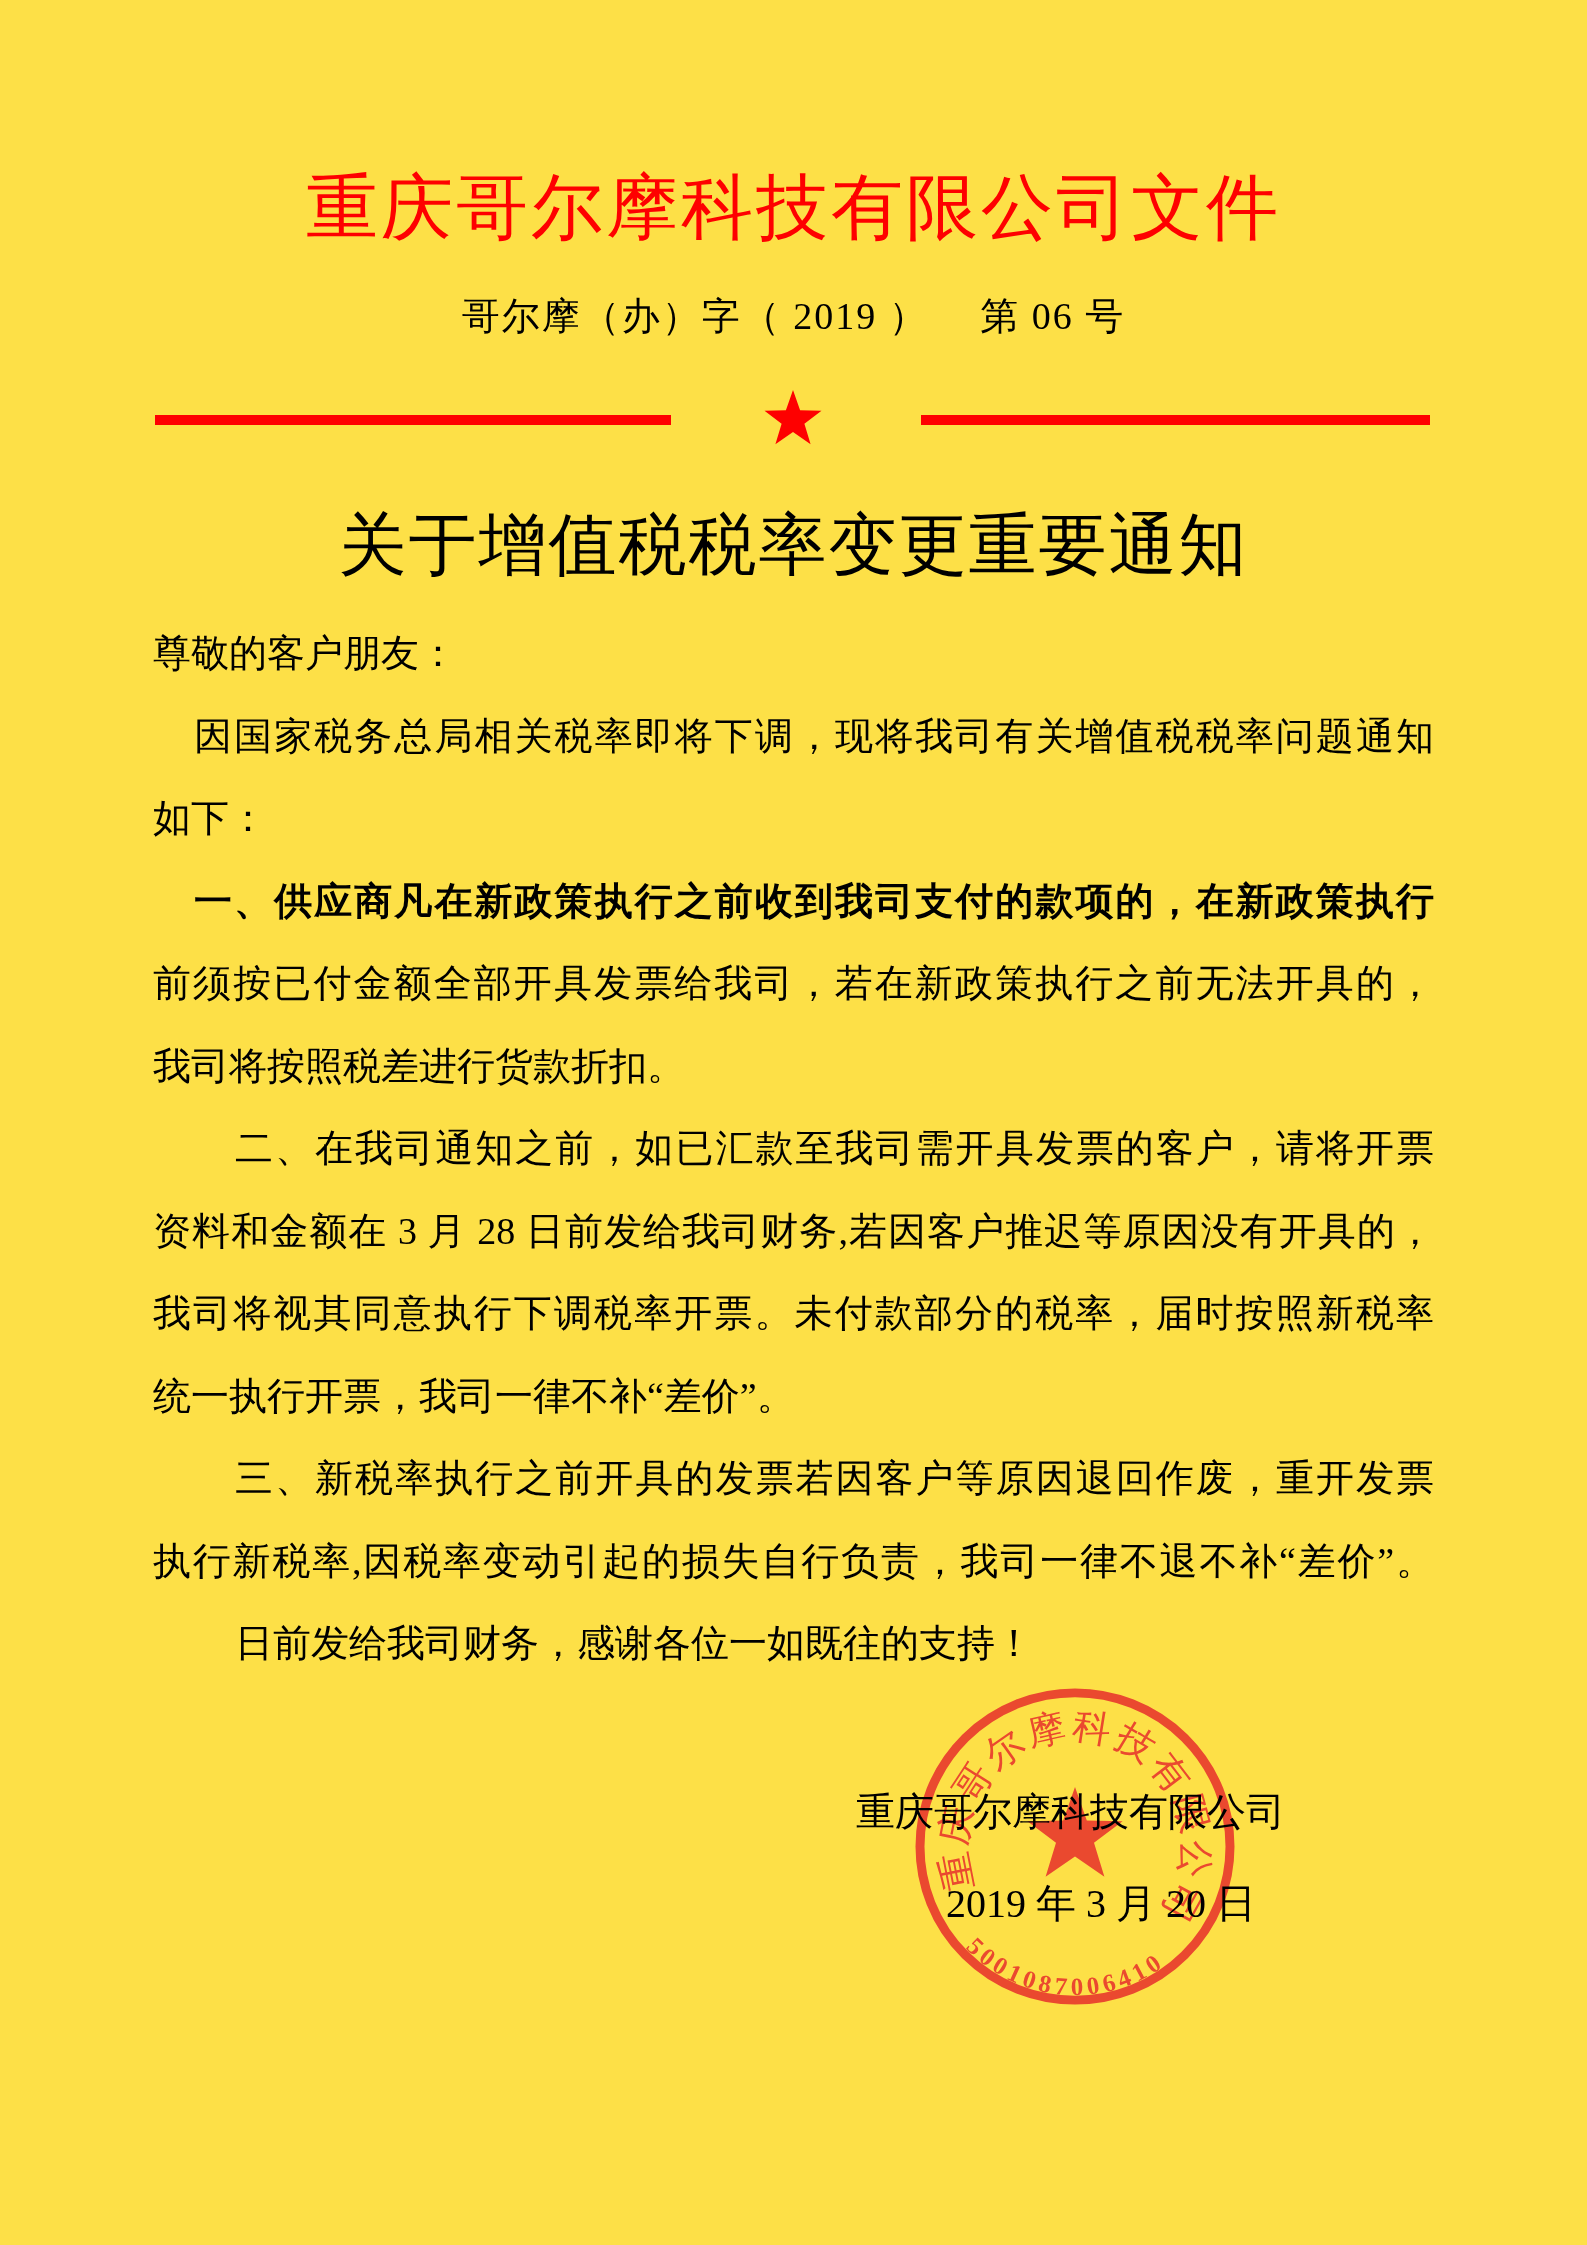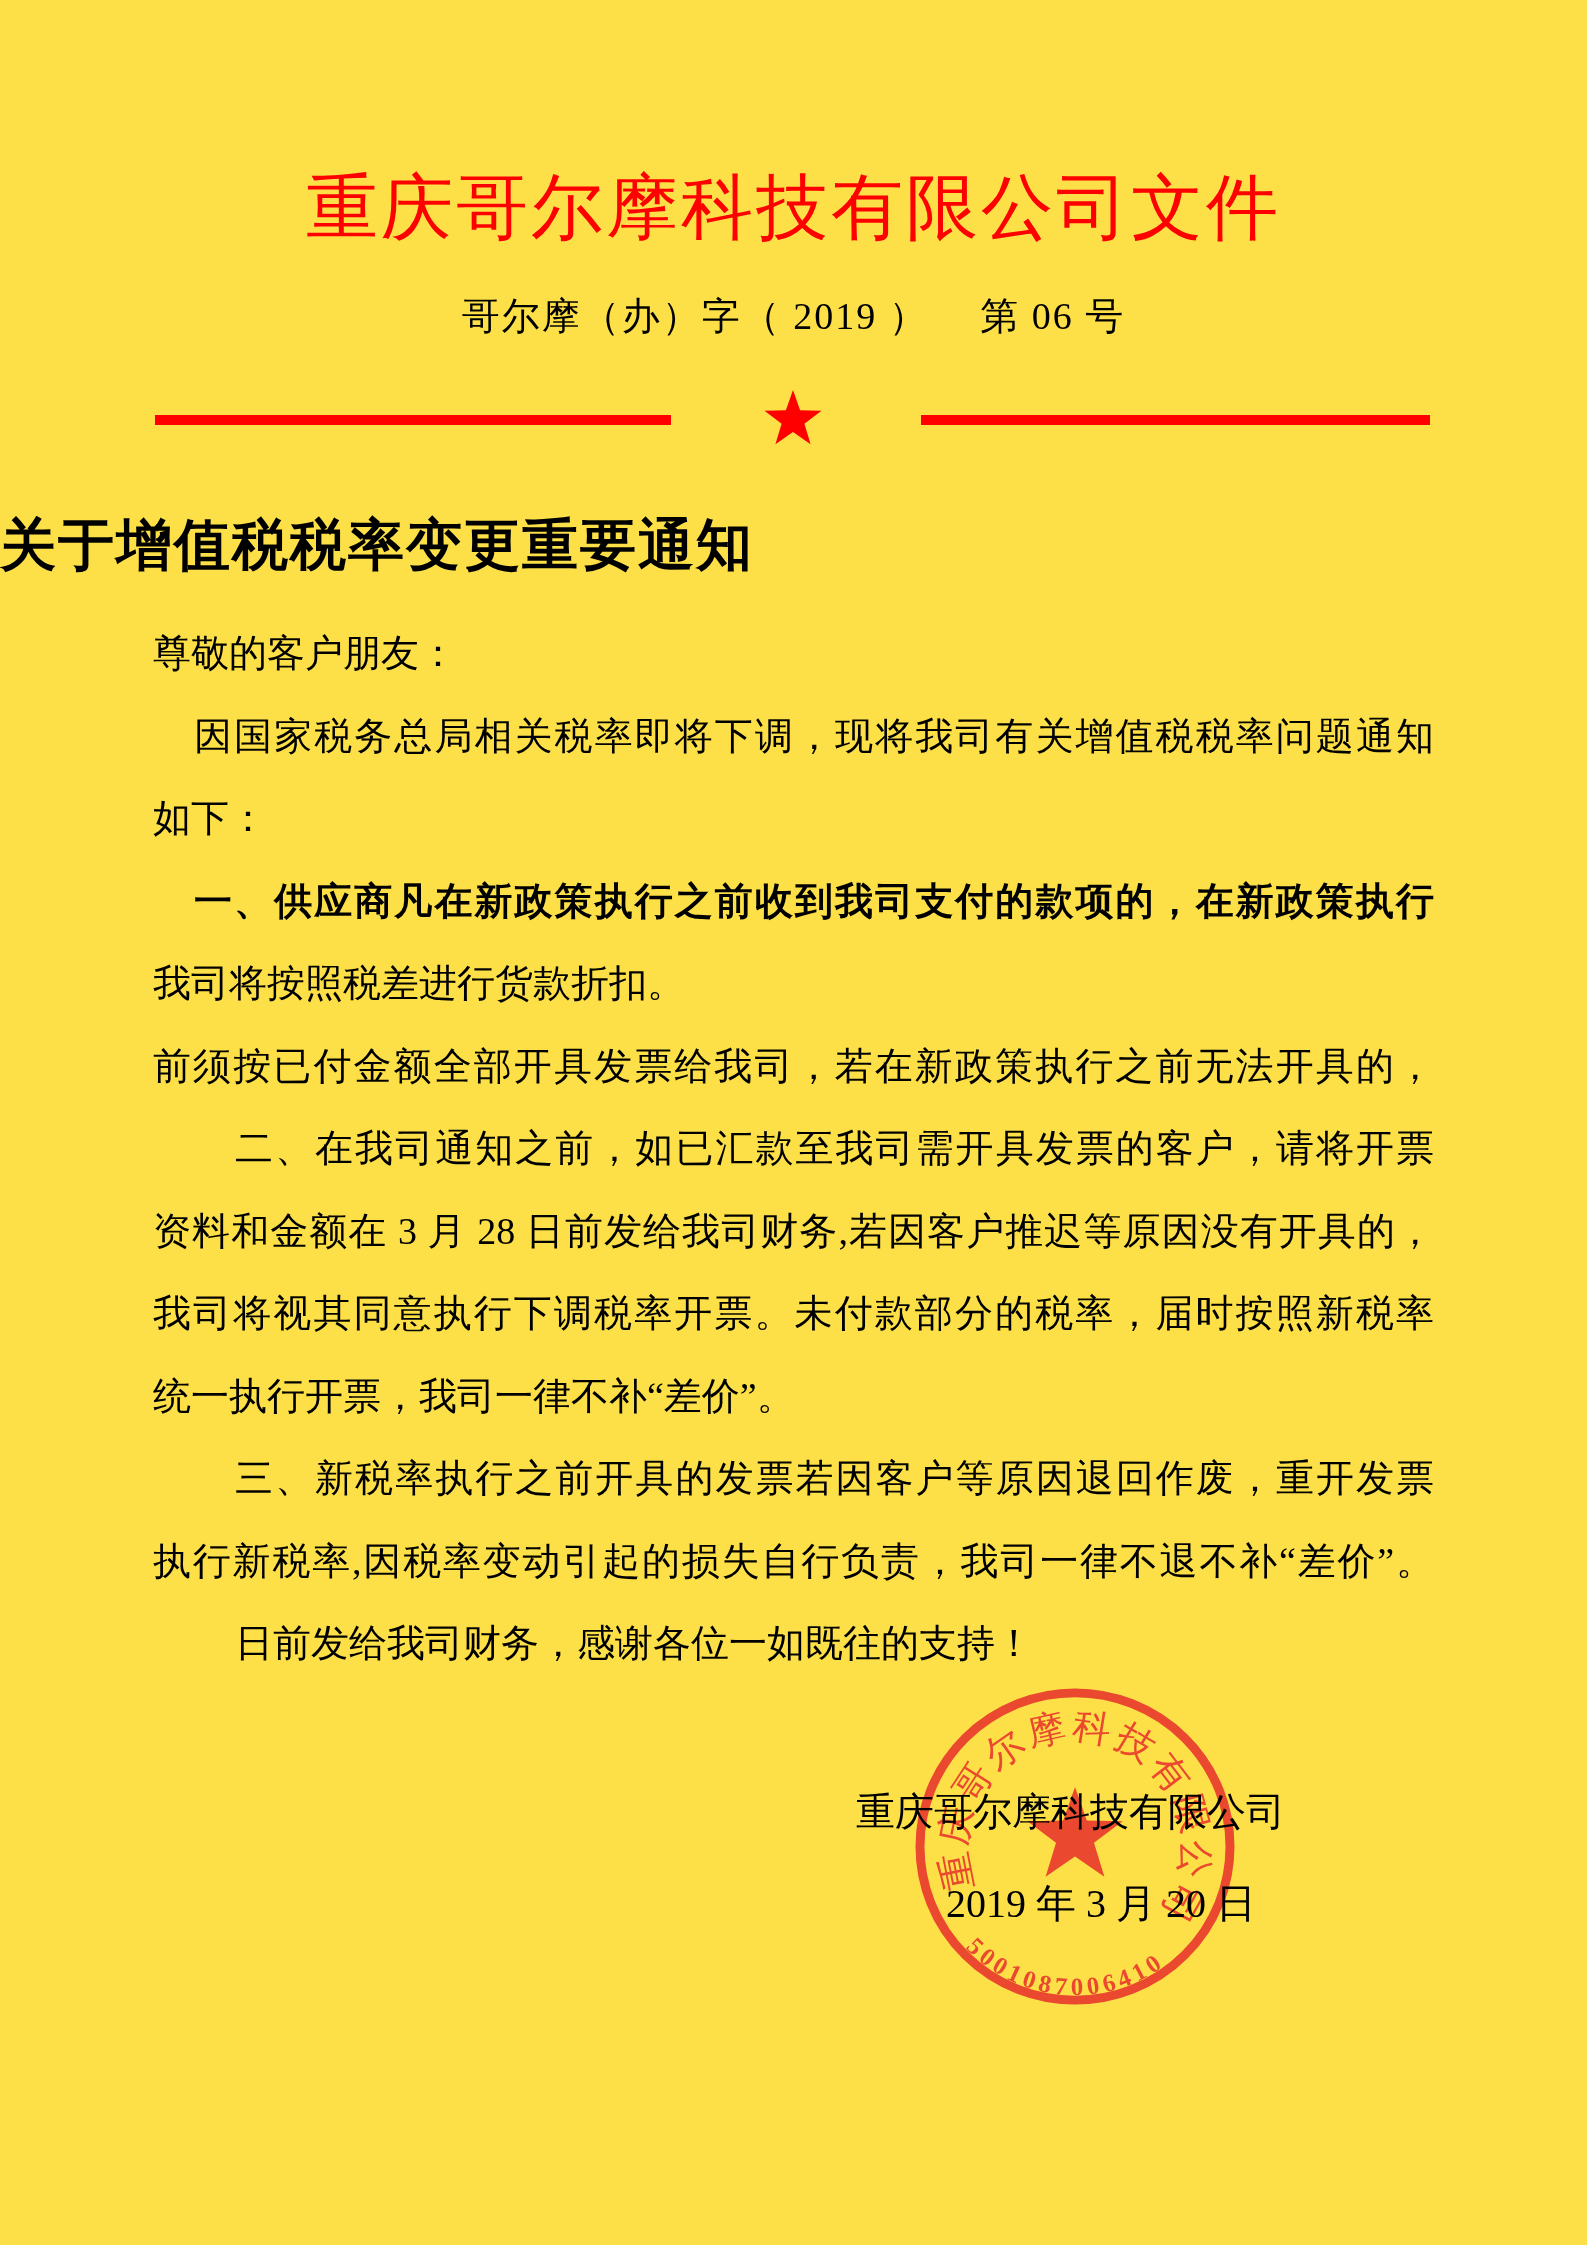--- a/index.html
+++ b/index.html
@@ -32,23 +32,23 @@
     position:absolute;top:415px;height:10px;
     background:#fe0000;
   }
   .divider-bar.left{left:155px;width:516px;}
   .divider-bar.right{left:921px;width:509px;}
   .divider-star{
     position:absolute;left:760px;top:388px;width:66px;height:62px;
   }
   .notice-title{
     position:absolute;top:502px;left:0;width:100%;
-    text-align:left;
-    font-size:56px;line-height:86px;
-    font-weight:bold;
+    text-align:center;
+    font-size:68px;line-height:86px;
+    font-weight:normal;
     letter-spacing:2px;
     white-space:nowrap;
   }
   .body-text{
     position:absolute;left:153px;top:612px;width:1281px;
     font-size:38px;
   }
   .bline{
     line-height:82.5px;
     height:82.5px;
@@ -97,22 +97,22 @@
     <polygon fill="#fe0000" points="33,2 40.1,22.3 61.5,22.7 44.4,35.7 50.6,56.3 33,44 15.4,56.3 21.6,35.7 4.5,22.7 25.9,22.3"></polygon>
   </svg>
 
   <div class="notice-title">关于增值税税率变更重要通知</div>
 
   <div class="body-text">
       <div class="bline" style="text-indent: 0px;">尊敬的客户朋友：</div>
       <div class="bline fill" style="text-indent: 41px;">因国家税务总局相关税率即将下调，现将我司有关增值税税率问题通知</div>
       <div class="bline" style="text-indent: 0px;">如下：</div>
       <div class="bline fill" style="text-indent: 41px; font-weight: bold;">一、供应商凡在新政策执行之前收到我司支付的款项的，在新政策执行</div>
+      <div class="bline fill" style="text-indent: 0px;">前须按已付金额全部开具发票给我司，若在新政策执行之前无法开具的，</div>
       <div class="bline" style="text-indent: 0px;">我司将按照税差进行货款折扣。</div>
-      <div class="bline fill" style="text-indent: 0px;">前须按已付金额全部开具发票给我司，若在新政策执行之前无法开具的，</div>
       <div class="bline fill" style="text-indent: 82px;">二、在我司通知之前，如已汇款至我司需开具发票的客户，请将开票</div>
       <div class="bline fill" style="text-indent: 0px;">资料和金额在 3 月 28 日前发给我司财务,若因客户推迟等原因没有开具的，</div>
       <div class="bline fill" style="text-indent: 0px;">我司将视其同意执行下调税率开票。未付款部分的税率，届时按照新税率</div>
       <div class="bline" style="text-indent: 0px;">统一执行开票，我司一律不补“差价”。</div>
       <div class="bline fill" style="text-indent: 82px;">三、新税率执行之前开具的发票若因客户等原因退回作废，重开发票</div>
       <div class="bline fill" style="text-indent: 0px;">执行新税率,因税率变动引起的损失自行负责，我司一律不退不补“差价”。</div>
       <div class="bline" style="text-indent: 82px;">日前发给我司财务，感谢各位一如既往的支持！</div>
     </div>
 
   <svg class="stamp" viewBox="0 0 340 340" preserveAspectRatio="none" aria-hidden="true">

